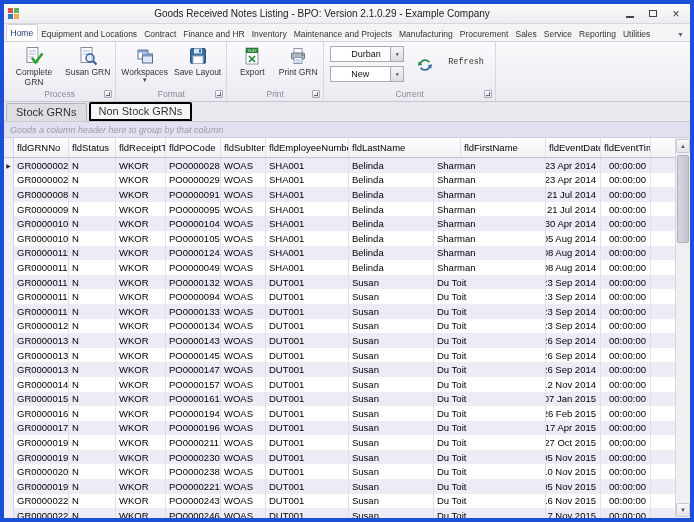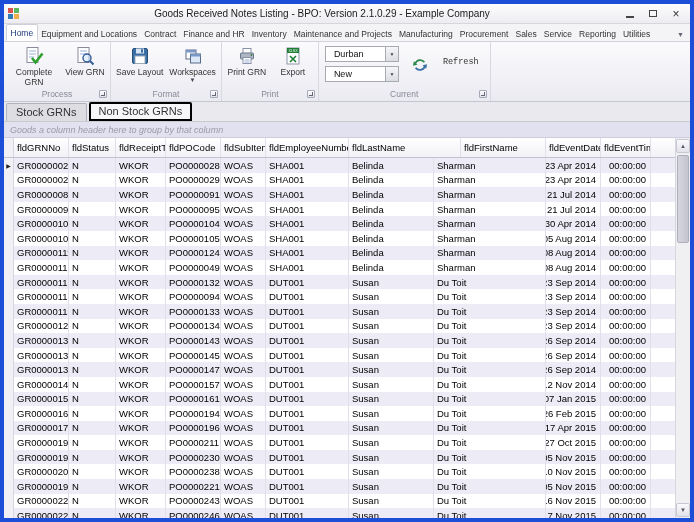--- a/index.html
+++ b/index.html
@@ -30,21 +30,21 @@
   .rbtn { min-width:46px; max-width:56px; display:flex; flex-direction:column; align-items:center; text-align:center; font-size:8.5px; line-height:10px; color:#333; padding:2px 2px 0 2px; border:1px solid transparent; border-radius:2px;justify-content:center; }
   .icon20 { width:20px; height:20px; margin-bottom:1px; }
   .ddarrow { font-size:6px; color:#445; line-height:6px; }
   .gcaption { height:13px; flex:0 0 13px; font-size:8.5px; color:#8a8a96; text-align:center; position:relative; line-height:12px; }
   .launcher { position:absolute; right:1px; top:2px; width:8px; height:8px; border:1px solid #a8a8b8; border-radius:1px; background:linear-gradient(#fff,#dfe3ec); }
   .launcher::after { content:""; position:absolute; right:1px; bottom:1px; width:3px; height:3px; border-right:1px solid #667; border-bottom:1px solid #667; }
 
   
   .current-wrap { display:flex; align-items:flex-start; padding:3px 4px 0 4px; }
   .combos { display:flex; flex-direction:column; }
-  .combo { width:74px; height:16px; background:#fff; border:1px solid #a8aab2; font-size:9px; color:#111; display:flex; align-items:center; padding-left:8px; position:relative; margin-bottom:4px; }
+  .combo { width:74px; height:16px; background:#fff; border:1px solid #a8aab2; font-size:9px; color:#111; display:flex; align-items:center; padding-left:20px; position:relative; margin-bottom:4px; }
   .combo-arrow { position:absolute; right:0; top:0; width:13px; height:14px; background:linear-gradient(#f5f6f8,#dadde3); border-left:1px solid #a8aab2; display:flex; align-items:center; justify-content:center; font-size:5px; color:#444; }
   .refreshbtn { display:flex; align-items:flex-start; gap:15px; font-size:8.5px; color:#333; margin-left:8px; margin-top:8px; border:1px solid transparent; border-radius:2px; padding:2px 4px;font-family:Liberation Mono, monospace; }
   .icon16 { width:16px; height:16px; }
 
   
   .viewtabs { height:20px; flex:0 0 20px; background:#e9e9ee; display:flex; align-items:flex-end; padding-left:2px; border-bottom:1px solid #c9c9d2; }
   .vtab { font-size:11px; padding:2px 9px 3px 9px; border:1px solid #b2b2bc; border-bottom:none; background:#dddde2; color:#333; margin-right:2px; border-radius:2px 2px 0 0; }
   .vtab.active { background:#f7f7fa; }
   .vtab.highlight { border:2px solid #000; padding:1px 8px 2px 8px; }
 
@@ -132,78 +132,78 @@
           <span>Complete GRN</span>
         </div>
         <div class="rbtn">
           <svg class="icon20" viewBox="0 0 20 20">
             <rect x="3" y="1.5" width="11" height="15" fill="#ffffff" stroke="#8a8a9a"></rect>
             <line x1="5" y1="5" x2="12" y2="5" stroke="#9ab0d8"></line>
             <line x1="5" y1="8" x2="12" y2="8" stroke="#9ab0d8"></line>
             <circle cx="12" cy="12" r="4" fill="rgba(200,225,255,.5)" stroke="#335a9a" stroke-width="1.4"></circle>
             <line x1="15" y1="15" x2="18.5" y2="18.5" stroke="#335a9a" stroke-width="2"></line>
           </svg>
-          <span>View GRN</span>
+          <span>Susan GRN</span>
         </div>
       </div>
       <div class="gcaption">
         <span>Process</span>
         <span class="launcher"></span>
       </div>
     </div>
 
     <div class="rgroup">
       <div class="rbuttons">
-        <div class="rbtn">
-          <svg class="icon20" viewBox="0 0 20 20">
-            <rect x="2.5" y="2.5" width="15" height="15" rx="1.5" fill="#3a6ea5" stroke="#27517d"></rect>
-            <rect x="6" y="2.5" width="8" height="5" fill="#d7e5f2"></rect>
-            <rect x="11" y="3.2" width="2" height="3.4" fill="#3a6ea5"></rect>
-            <rect x="5" y="10" width="10" height="7.5" fill="#ffffff" stroke="#9ab"></rect>
-          </svg>
-          <span>Save Layout</span>
-        </div>
         <div class="rbtn">
           <svg class="icon20" viewBox="0 0 20 20">
             <rect x="3" y="4" width="10" height="9" fill="#ffffff" stroke="#5a6a8a"></rect>
             <rect x="3" y="4" width="10" height="2.5" fill="#7a97c6"></rect>
             <rect x="7.5" y="8" width="10" height="9" fill="#dce8f6" stroke="#5a6a8a"></rect>
             <rect x="7.5" y="8" width="10" height="2.5" fill="#7a97c6"></rect>
           </svg>
           <span>Workspaces</span>
           <span class="ddarrow">▼</span>
         </div>
+        <div class="rbtn">
+          <svg class="icon20" viewBox="0 0 20 20">
+            <rect x="2.5" y="2.5" width="15" height="15" rx="1.5" fill="#3a6ea5" stroke="#27517d"></rect>
+            <rect x="6" y="2.5" width="8" height="5" fill="#d7e5f2"></rect>
+            <rect x="11" y="3.2" width="2" height="3.4" fill="#3a6ea5"></rect>
+            <rect x="5" y="10" width="10" height="7.5" fill="#ffffff" stroke="#9ab"></rect>
+          </svg>
+          <span>Save Layout</span>
+        </div>
       </div>
       <div class="gcaption">
         <span>Format</span>
         <span class="launcher"></span>
       </div>
     </div>
 
     <div class="rgroup">
       <div class="rbuttons">
+        <div class="rbtn">
+          <svg class="icon20" viewBox="0 0 20 20">
+            <rect x="4" y="2" width="12" height="16" fill="#ffffff" stroke="#8a94a8"></rect>
+            <rect x="4" y="2" width="12" height="5" fill="#1e7e34"></rect>
+            <text x="10" y="6" font-size="3.6" fill="#ffffff" text-anchor="middle">XLSX</text>
+            <path d="M7 10 l6 6 M13 10 l-6 6" stroke="#1e7e34" stroke-width="1.6"></path>
+          </svg>
+          <span>Export</span>
+        </div>
         <div class="rbtn">
           <svg class="icon20" viewBox="0 0 20 20">
             <rect x="6" y="2.5" width="8" height="5" fill="#ffffff" stroke="#8a94a8"></rect>
             <rect x="3.5" y="7" width="13" height="6" rx="1" fill="#aeb6c4" stroke="#6a768c"></rect>
             <circle cx="14.5" cy="9" r="0.9" fill="#3a7a3a"></circle>
             <rect x="6" y="11.5" width="8" height="6" fill="#ffffff" stroke="#8a94a8"></rect>
             <line x1="7.5" y1="14" x2="12.5" y2="14" stroke="#9ab0d8"></line>
             <line x1="7.5" y1="16" x2="12.5" y2="16" stroke="#9ab0d8"></line>
           </svg>
           <span>Print GRN</span>
-        </div>
-        <div class="rbtn">
-          <svg class="icon20" viewBox="0 0 20 20">
-            <rect x="4" y="2" width="12" height="16" fill="#ffffff" stroke="#8a94a8"></rect>
-            <rect x="4" y="2" width="12" height="5" fill="#1e7e34"></rect>
-            <text x="10" y="6" font-size="3.6" fill="#ffffff" text-anchor="middle">XLSX</text>
-            <path d="M7 10 l6 6 M13 10 l-6 6" stroke="#1e7e34" stroke-width="1.6"></path>
-          </svg>
-          <span>Export</span>
         </div>
       </div>
       <div class="gcaption">
         <span>Print</span>
         <span class="launcher"></span>
       </div>
     </div>
 
     <div class="rgroup">
       <div class="rbuttons current-wrap">

